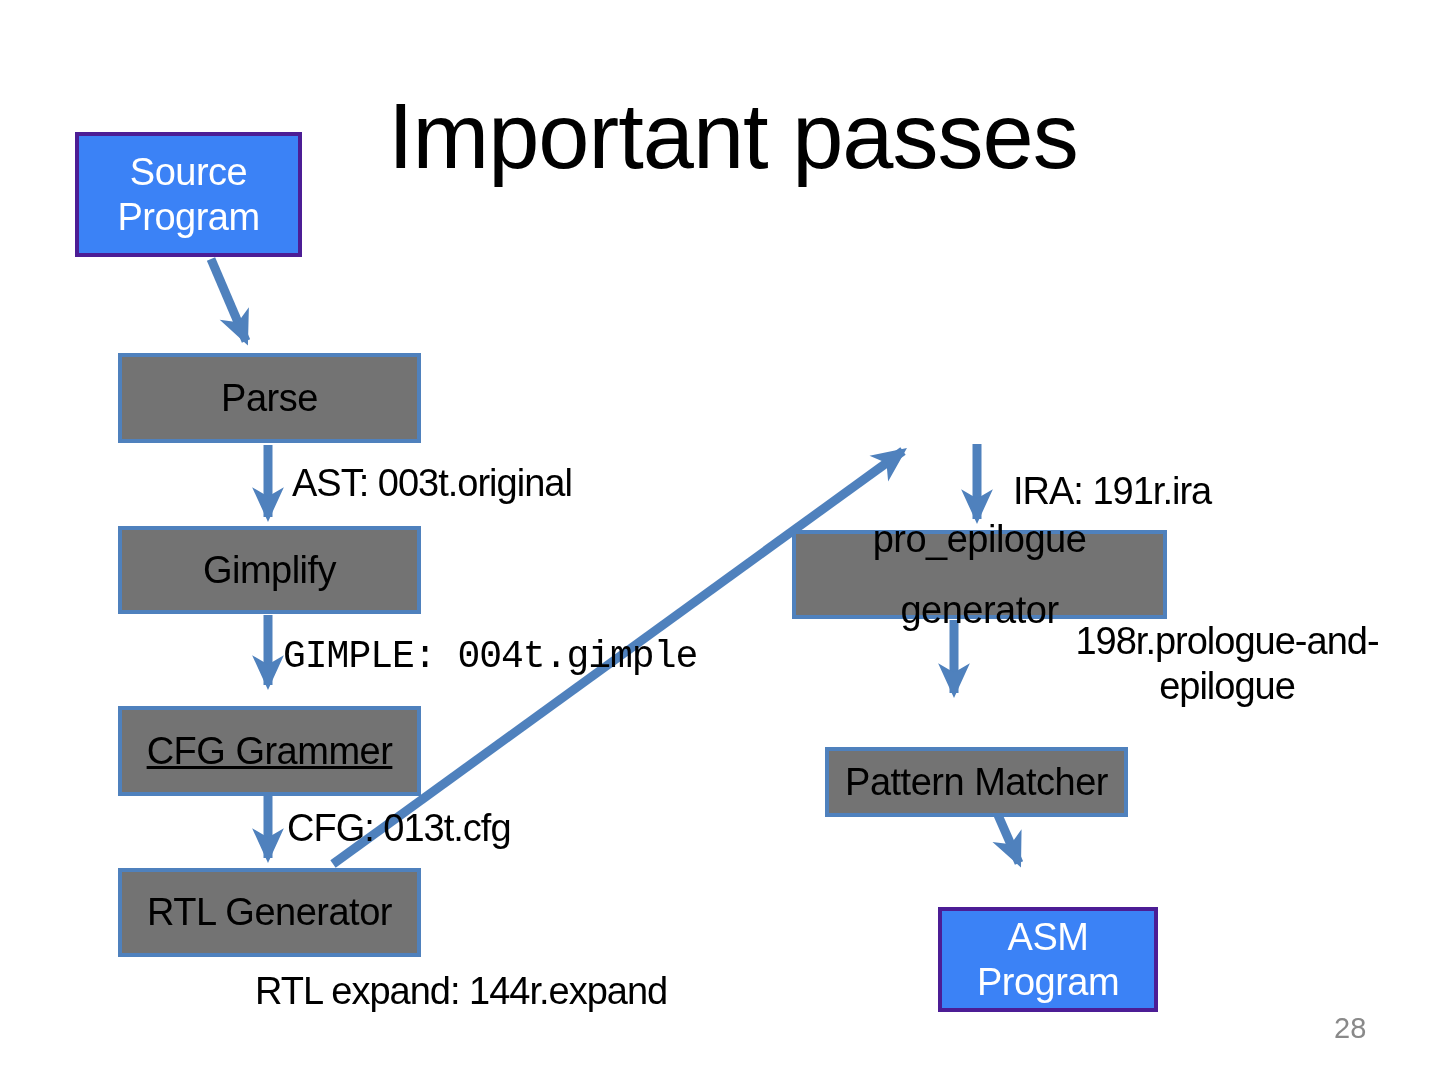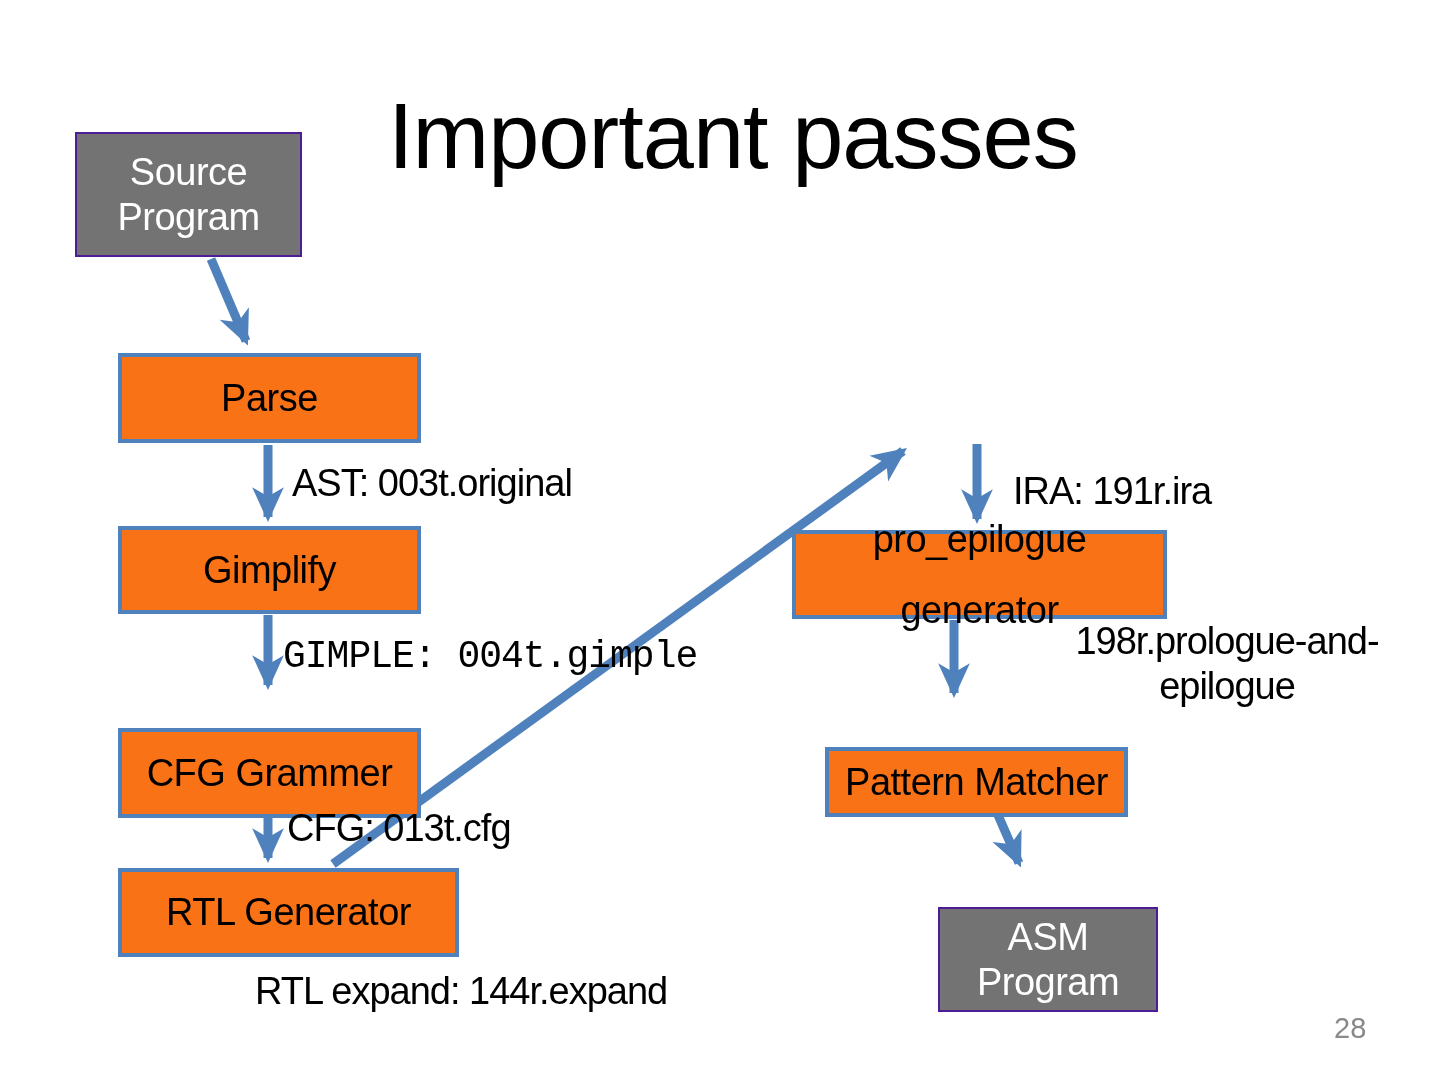--- a/index.html
+++ b/index.html
@@ -36,27 +36,27 @@
     flex-direction: column;
     align-items: center;
     justify-content: center;
     text-align: center;
     font-size: 38px;
     line-height: 45px;
     letter-spacing: -0.5px;
     white-space: nowrap;
   }
   .node.outline {
-    background: #f97316;
+    background: #737373;
     border: 4px solid #4f81bd;
     color: #000000;
   }
   .node.filled {
-    background: #737373;
-    border: 2px solid #4c1d95;
+    background: #3b82f6;
+    border: 4px solid #4c1d95;
     color: #ffffff;
   }
   .edge-label {
     position: absolute;
     font-size: 38px;
     line-height: 45px;
     letter-spacing: -1px;
     color: #000000;
     white-space: nowrap;
   }
@@ -70,22 +70,22 @@
     top: 1012px;
     font-size: 29px;
     line-height: 32px;
     color: #898989;
   }
 
   
   #node-source-program   { left: 75px;  top: 132px; width: 227px; height: 125px; }
   #node-parse            { left: 118px; top: 353px; width: 303px; height: 90px; }
   #node-gimplify         { left: 118px; top: 526px; width: 303px; height: 88px; }
-  #node-cfg-grammer      { left: 118px; top: 728px; width: 303px; height: 90px; }
-  #node-rtl-generator    { left: 118px; top: 868px; width: 341px; height: 89px; }
+  #node-cfg-grammer      { left: 118px; top: 706px; width: 303px; height: 90px; text-decoration: underline; }
+  #node-rtl-generator    { left: 118px; top: 868px; width: 303px; height: 89px; }
   #node-reg-allocator    { left: 826px; top: 353px; width: 302px; height: 90px; }
   #node-pro-epilogue     { left: 792px; top: 530px; width: 375px; height: 89px; gap: 26px; }
   #node-pattern-matcher  { left: 825px; top: 702px; width: 303px; height: 70px; margin-top: 45px; }
   #node-asm-program      { left: 938px; top: 907px; width: 220px; height: 105px; }
 
   
   #label-ast        { left: 292px;  top: 461px; }
   #label-gimple     { left: 283px;  top: 634px; font-family: Liberation Mono, monospace; }
   #label-cfg        { left: 287px;  top: 806px; }
   #label-rtl-expand { left: 255px;  top: 969px; }

